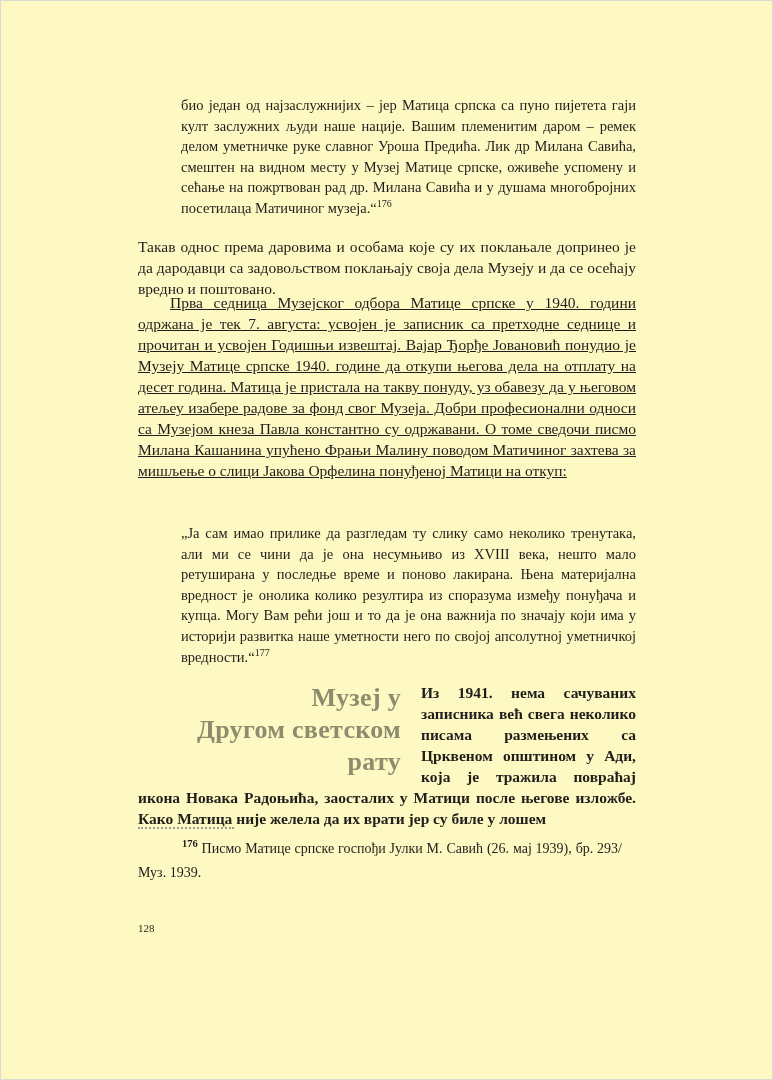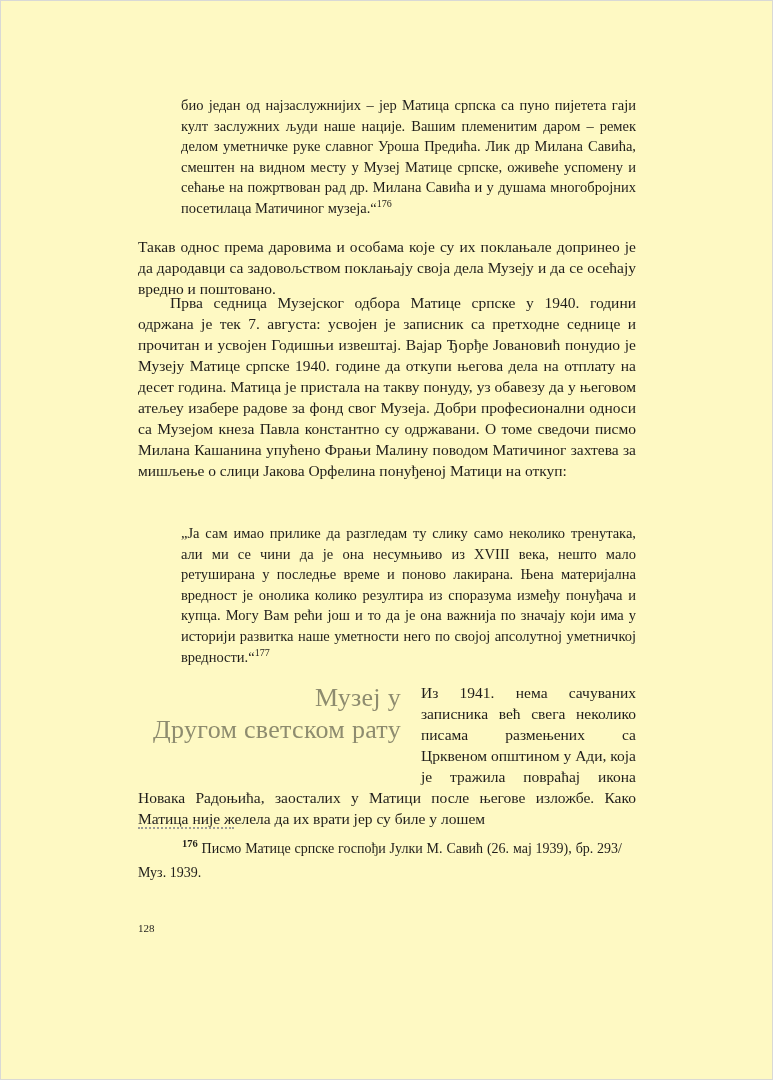--- a/index.html
+++ b/index.html
@@ -19,21 +19,21 @@
     font-size:14.5px;
     line-height:20.6px;
     text-align:justify;
   }
   .body-par{
     margin:0;
     font-size:15.5px;
     line-height:21px;
     text-align:justify;
   }
-  .indent{text-indent:32px;}
+  .indent{text-indent:32px;text-decoration:underline;}
   sup.ref{
     font-size:10px;
     line-height:0;
     vertical-align:super;
   }
   
   .section-heading{
     float:left;
     width:283px;
     height:88px;
@@ -81,21 +81,21 @@
   </blockquote>
 
   <p class="body-par abs" style="top:227px;margin-top:8px;">Такав однос према даровима и особама које су их поклањале допринео је да дародавци са задовољством поклањају своја дела Музеју и да се осећају вредно и поштовано.</p>
 
   <p class="body-par indent abs" style="top:291px;">Прва седница Музејског одбора Матице српске у 1940. години одржана је тек 7. августа: усвојен је записник са претходне седнице и прочитан и усвојен Годишњи извештај. Вајар Ђорђе Јовановић понудио је Музеју Матице српске 1940. године да откупи његова дела на отплату на десет година. Матица је пристала на такву понуду, уз обавезу да у његовом атељеу изабере радове за фонд свог Музеја. Добри професионални односи са Музејом кнеза Павла константно су одржавани. О томе сведочи писмо Милана Кашанина упућено Фрањи Малину поводом Матичиног захтева за мишљење о слици Јакова Орфелина понуђеној Матици на откуп:</p>
 
   <blockquote class="bq abs" style="top:522px;">
     <span>„Ја сам имао прилике да разгледам ту слику само неколико тренутака, али ми се чини да је она несумњиво из XVIII века, нешто мало ретуширана у последње време и поново лакирана. Њена материјална вредност је онолика колико резултира из споразума између понуђача и купца. Могу Вам рећи још и то да је она важнија по значају који има у историји развитка наше уметности него по својој апсолутној уметничкој вредности.“</span><sup class="ref">177</sup>
   </blockquote>
 
-  <div class="abs" style="top:681px;">
+  <div class="abs" style="top:681px;font-weight:bold;">
     <div class="section-heading">
       <div>Музеј у</div>
       <div>Другом светском рату</div>
     </div>
     <p class="body-par">Из 1941. нема сачуваних записника већ свега неколико писама размењених са Црквеном општином у Ади, која је тражила повраћај икона Новака Радоњића, заосталих у Матици после његове изложбе. Како Матица није желела да их врати јер су биле у лошем</p>
   </div>
 
   <div class="abs" style="top:826px;">
     <div class="fn-rule"></div>
     <p class="footnote">

